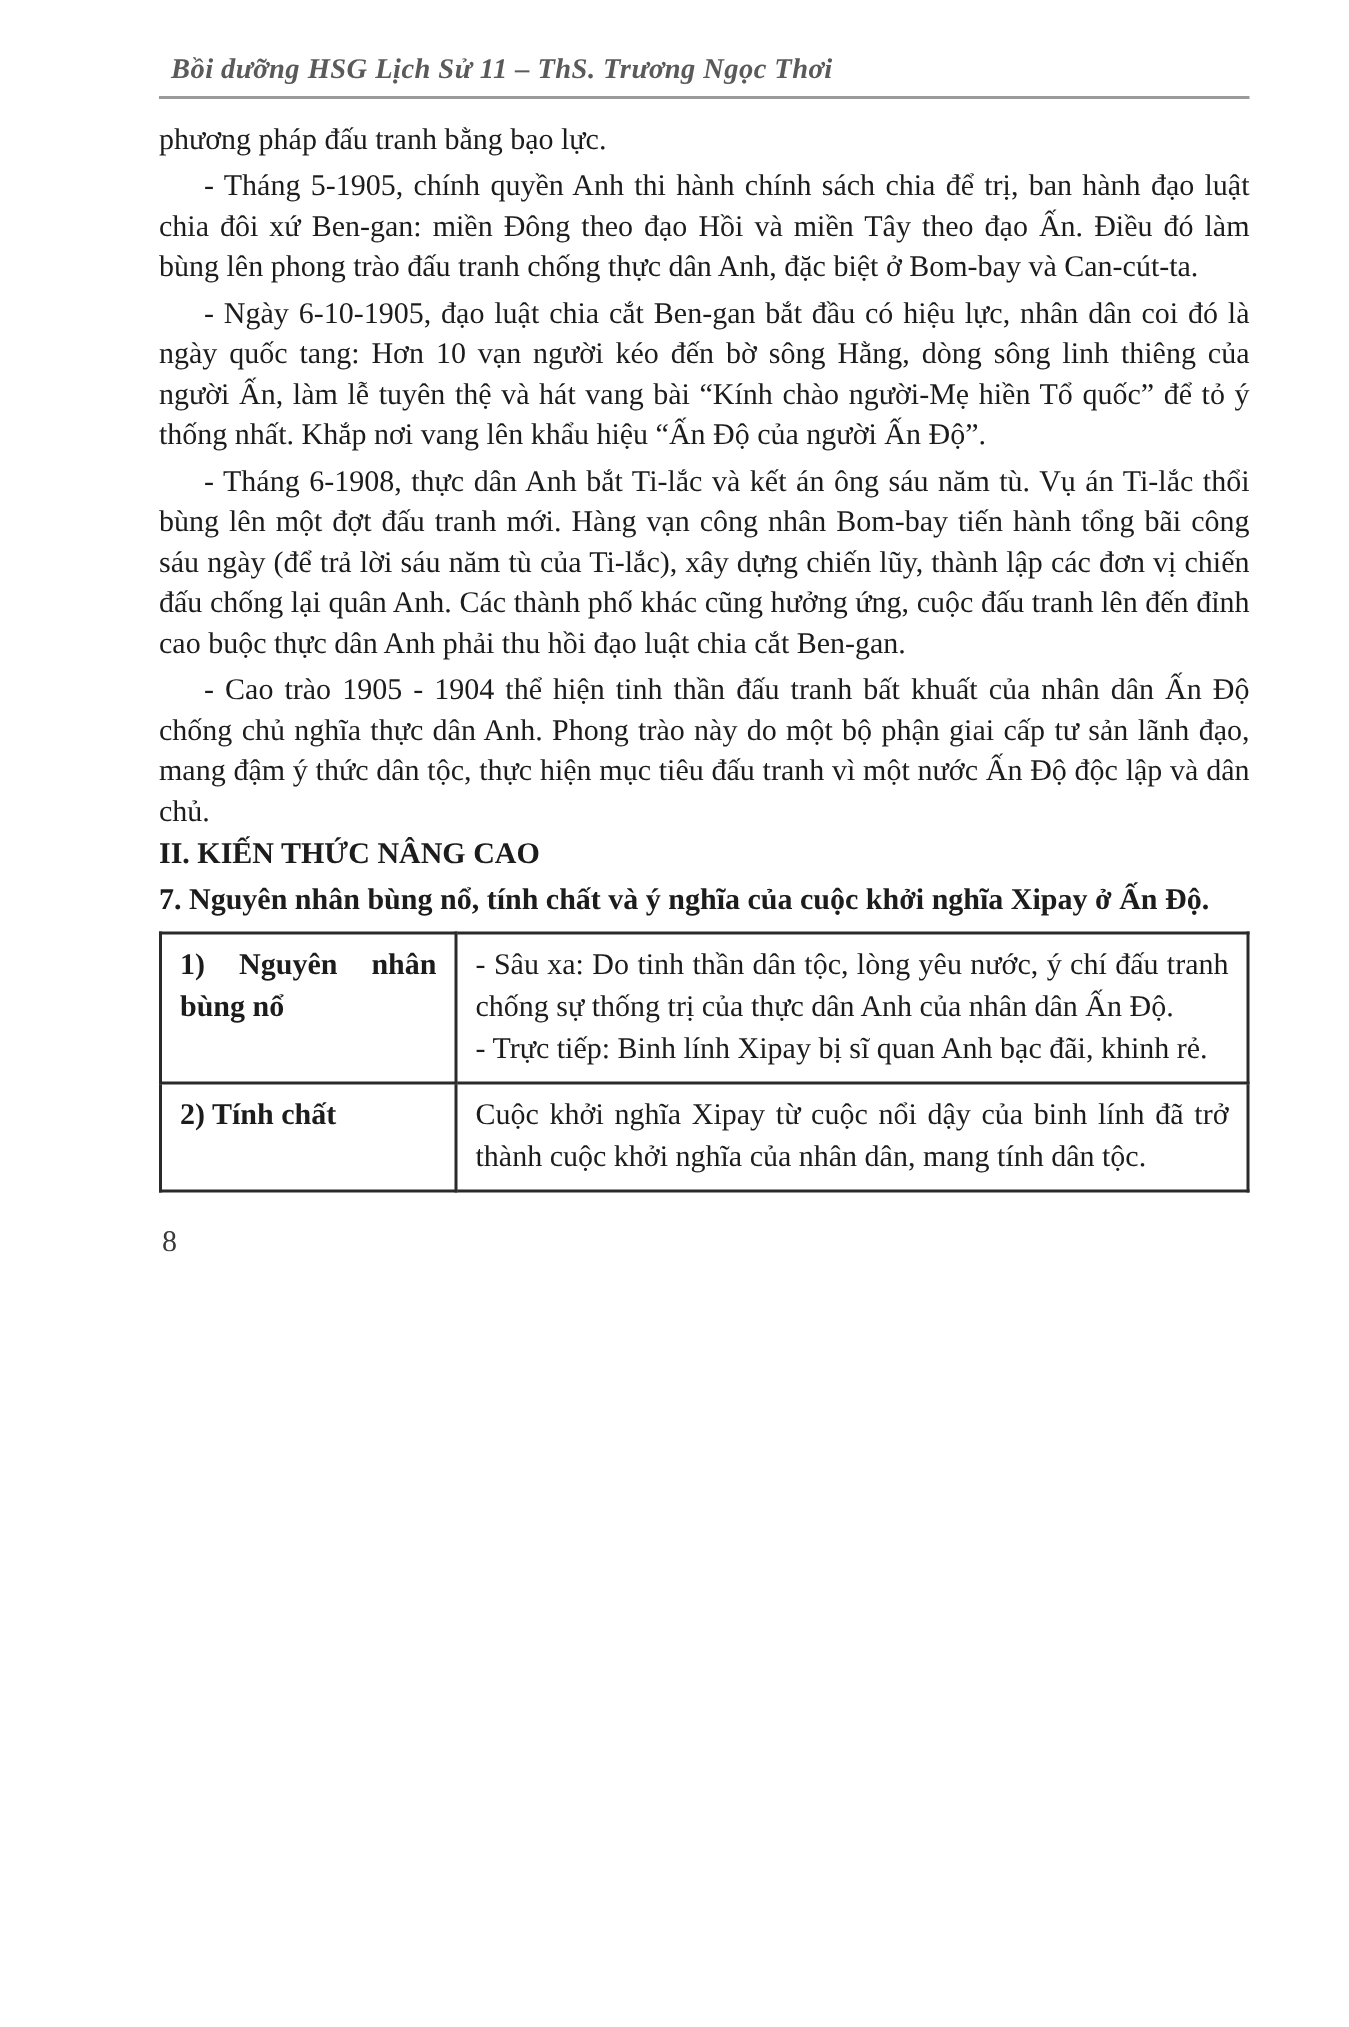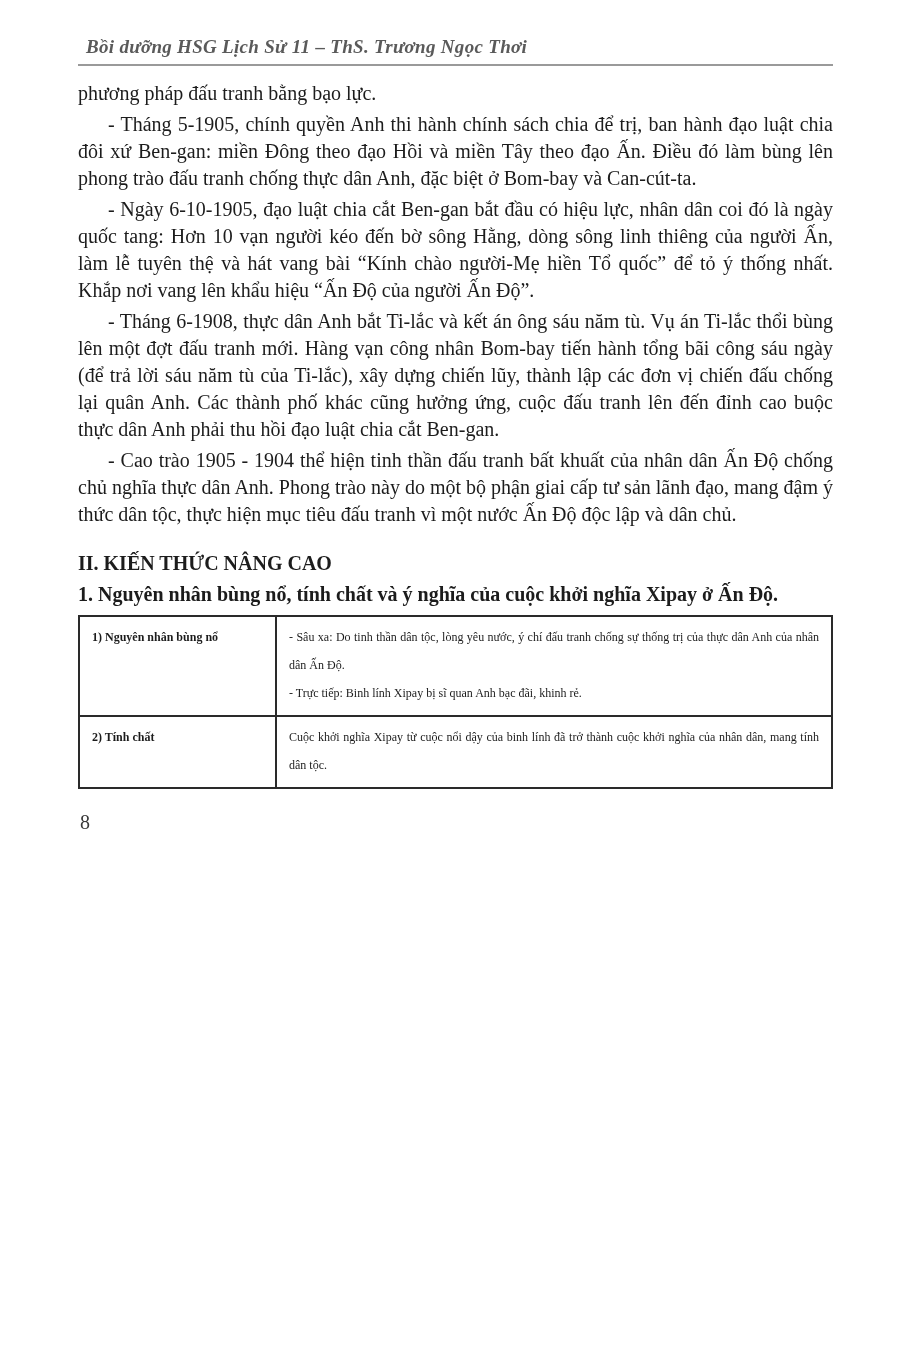--- a/index.html
+++ b/index.html
@@ -7,21 +7,21 @@
   body {
     width: 899px;
     height: 1351px;
     font-family: "Liberation Serif", "DejaVu Serif", serif;
     color: #1c1c1c;
     overflow: hidden;
   }
   .page {
     width: 899px;
     height: 1351px;
-    padding: 36px 66px 0 78px;
+    padding: 36px 66px 0 106px;
     background: #ffffff;
   }
   .header {
     border-bottom: 2px solid #9a9a9a;
     padding-bottom: 6px;
     padding-left: 8px;
   }
   .header-text {
     font-style: italic;
     font-weight: bold;
@@ -33,41 +33,41 @@
     margin-top: 14px;
     font-size: 20px;
     line-height: 27px;
     text-align: justify;
   }
   .body-text p { margin-top: 4px; }
   .p-cont { text-indent: 0; }
   .p-ind { text-indent: 30px; }
   .p-italic { font-style: italic; }
   .h-section {
-    margin-top: 22px;
+    margin-top: 1px;
     font-weight: bold;
     font-size: 20px;
     line-height: 27px;
   }
   .h-sub {
     margin-top: 3px;
     font-weight: bold;
     font-size: 20px;
     line-height: 28px;
     text-align: justify;
   }
   table.summary {
     margin-top: 7px;
     width: 100%;
     border-collapse: collapse;
   }
   table.summary td {
     border: 2px solid #2a2a2a;
     vertical-align: top;
-    font-size: 12px;
+    font-size: 20px;
     line-height: 28px;
     padding: 6px 12px 8px 12px;
   }
   td.cell-label {
     width: 197px;
     font-weight: bold;
   }
   td.cell-content {
     text-align: justify;
     white-space: pre-line;
@@ -90,21 +90,21 @@
 
   <div class="body-text">
     <p class="p-cont">phương pháp đấu tranh bằng bạo lực.</p>
     <p class="p-ind">- Tháng 5-1905, chính quyền Anh thi hành chính sách chia để trị, ban hành đạo luật chia đôi xứ Ben-gan: miền Đông theo đạo Hồi và miền Tây theo đạo Ấn. Điều đó làm bùng lên phong trào đấu tranh chống thực dân Anh, đặc biệt ở Bom-bay và Can-cút-ta.</p>
     <p class="p-ind">- Ngày 6-10-1905, đạo luật chia cắt Ben-gan bắt đầu có hiệu lực, nhân dân coi đó là ngày quốc tang: Hơn 10 vạn người kéo đến bờ sông Hằng, dòng sông linh thiêng của người Ấn, làm lễ tuyên thệ và hát vang bài “Kính chào người-Mẹ hiền Tổ quốc” để tỏ ý thống nhất. Khắp nơi vang lên khẩu hiệu “Ấn Độ của người Ấn Độ”.</p>
     <p class="p-ind">- Tháng 6-1908, thực dân Anh bắt Ti-lắc và kết án ông sáu năm tù. Vụ án Ti-lắc thổi bùng lên một đợt đấu tranh mới. Hàng vạn công nhân Bom-bay tiến hành tổng bãi công sáu ngày (để trả lời sáu năm tù của Ti-lắc), xây dựng chiến lũy, thành lập các đơn vị chiến đấu chống lại quân Anh. Các thành phố khác cũng hưởng ứng, cuộc đấu tranh lên đến đỉnh cao buộc thực dân Anh phải thu hồi đạo luật chia cắt Ben-gan.</p>
     <p class="p-ind">- Cao trào 1905 - 1904 thể hiện tinh thần đấu tranh bất khuất của nhân dân Ấn Độ chống chủ nghĩa thực dân Anh. Phong trào này do một bộ phận giai cấp tư sản lãnh đạo, mang đậm ý thức dân tộc, thực hiện mục tiêu đấu tranh vì một nước Ấn Độ độc lập và dân chủ.</p>
 
     <div class="h-section">II. KIẾN THỨC NÂNG CAO</div>
 
-    <div class="h-sub">1. Nguyên nhân bùng nổ, tính chất và ý nghĩa của cuộc khởi nghĩa Xipay ở Ấn Độ.</div>
+    <div class="h-sub">7. Nguyên nhân bùng nổ, tính chất và ý nghĩa của cuộc khởi nghĩa Xipay ở Ấn Độ.</div>
 
     <table class="summary">
       <tbody>
         <tr>
           <td class="cell-label">1) Nguyên nhân bùng nổ</td>
           <td class="cell-content">- Sâu xa: Do tinh thần dân tộc, lòng yêu nước, ý chí đấu tranh chống sự thống trị của thực dân Anh của nhân dân Ấn Độ.
 - Trực tiếp: Binh lính Xipay bị sĩ quan Anh bạc đãi, khinh rẻ.</td>
         </tr>
         <tr>
           <td class="cell-label">2) Tính chất</td>

